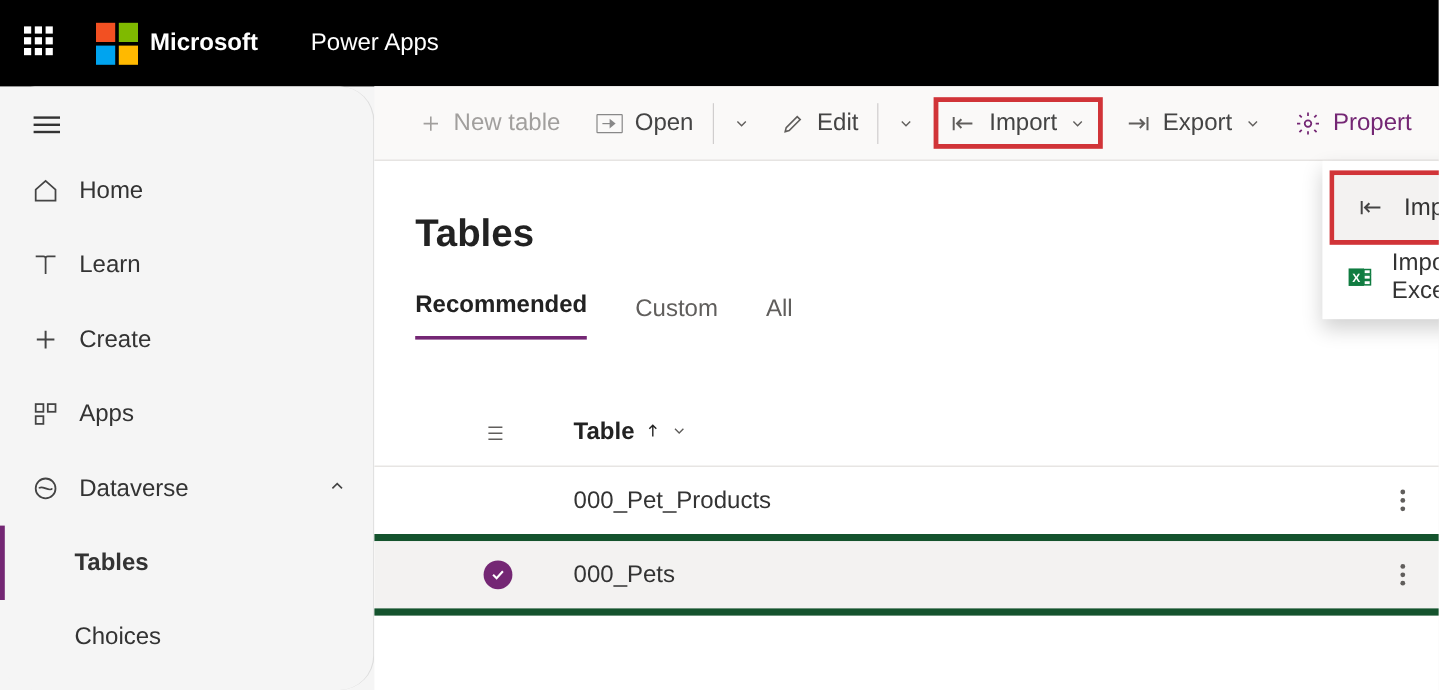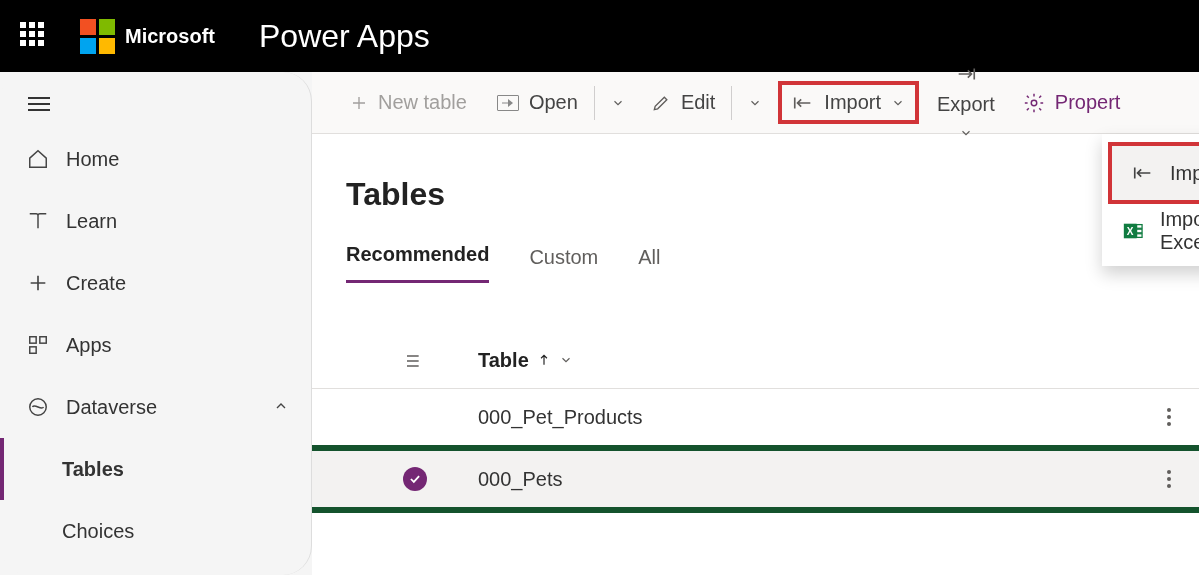--- a/index.html
+++ b/index.html
@@ -8,21 +8,21 @@
   
   .topbar { height: 72px; background: #000; display: flex; align-items: center; padding-left: 20px; color: #fff; }
   .waffle { width: 28px; height: 28px; display: grid; grid-template-columns: repeat(3,6px); grid-template-rows: repeat(3,6px); gap: 3px; margin-right: 32px; }
   .waffle span { background: #fff; }
   .mslogo { display: grid; grid-template-columns: 16px 16px; grid-template-rows: 16px 16px; gap: 3px; margin-right: 10px; }
   .mslogo .q1 { background: #f25022; }
   .mslogo .q2 { background: #7fba00; }
   .mslogo .q3 { background: #00a4ef; }
   .mslogo .q4 { background: #ffb900; }
   .ms-text { font-size: 20px; font-weight: 600; margin-right: 44px; }
-  .app-name { font-size: 32px; font-weight: 400; }
+  .app-name { font-size: 20px; font-weight: 400; }
 
   
   .shell { display: flex; height: calc(100% - 72px); }
 
   .sidebar { width: 312px; background: #f5f5f5; border-right: 1px solid #ddd; padding-top: 8px; border-radius: 29px; }
   .ham { height: 48px; display: flex; align-items: center; padding-left: 28px; }
   .ham-lines { width: 22px; height: 14px; border-top: 2px solid #333; border-bottom: 2px solid #333; position: relative; }
   .ham-lines::after { content:""; position:absolute; top:50%; left:0; right:0; border-top:2px solid #333; transform: translateY(-50%); }
   .nav-item { height: 62px; display:flex; align-items:center; padding-left: 26px; font-size: 20px; color:#333; }
   .nav-item.sub { padding-left: 62px; font-size: 20px; }
@@ -191,21 +191,21 @@
       <div class="cmd import-hl" style="margin-left:6px;">
         <svg width="22" height="18" viewBox="0 0 24 18" fill="none" stroke="#605e5c" stroke-width="1.8">
             <path d="M20 9 H6 M10 5 L6 9 L10 13 M3 3 V15"></path>
           </svg>
         <span>Import</span>
         <svg width="14" height="14" viewBox="0 0 24 24" fill="none" stroke="#605e5c" stroke-width="2">
             <path d="M6 9 L12 15 L18 9"></path>
           </svg>
       </div>
 
-      <div class="cmd" style="margin-left:8px;flex-direction:column;">
+      <div class="cmd" style="margin-left:8px;">
         <svg width="22" height="18" viewBox="0 0 24 18" fill="none" stroke="#605e5c" stroke-width="1.8">
             <path d="M4 9 H18 M14 5 L18 9 L14 13 M21 3 V15"></path>
           </svg>
         <span>Export</span>
         <svg width="14" height="14" viewBox="0 0 24 24" fill="none" stroke="#605e5c" stroke-width="2">
             <path d="M6 9 L12 15 L18 9"></path>
           </svg>
       </div>
 
       <div class="cmd purple" style="margin-left:8px;">

